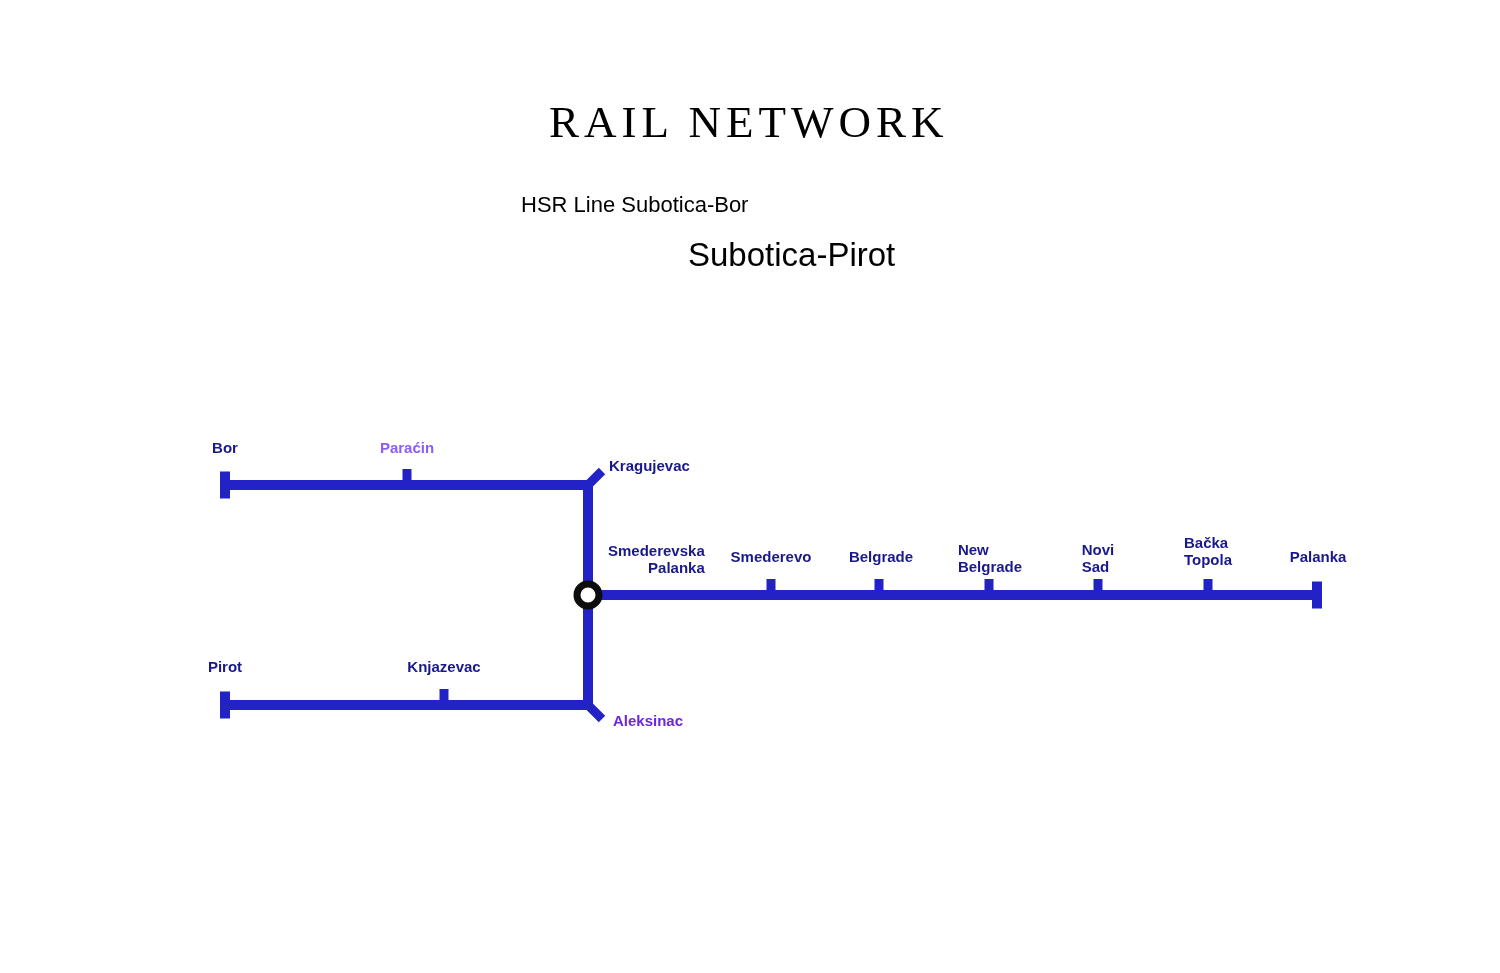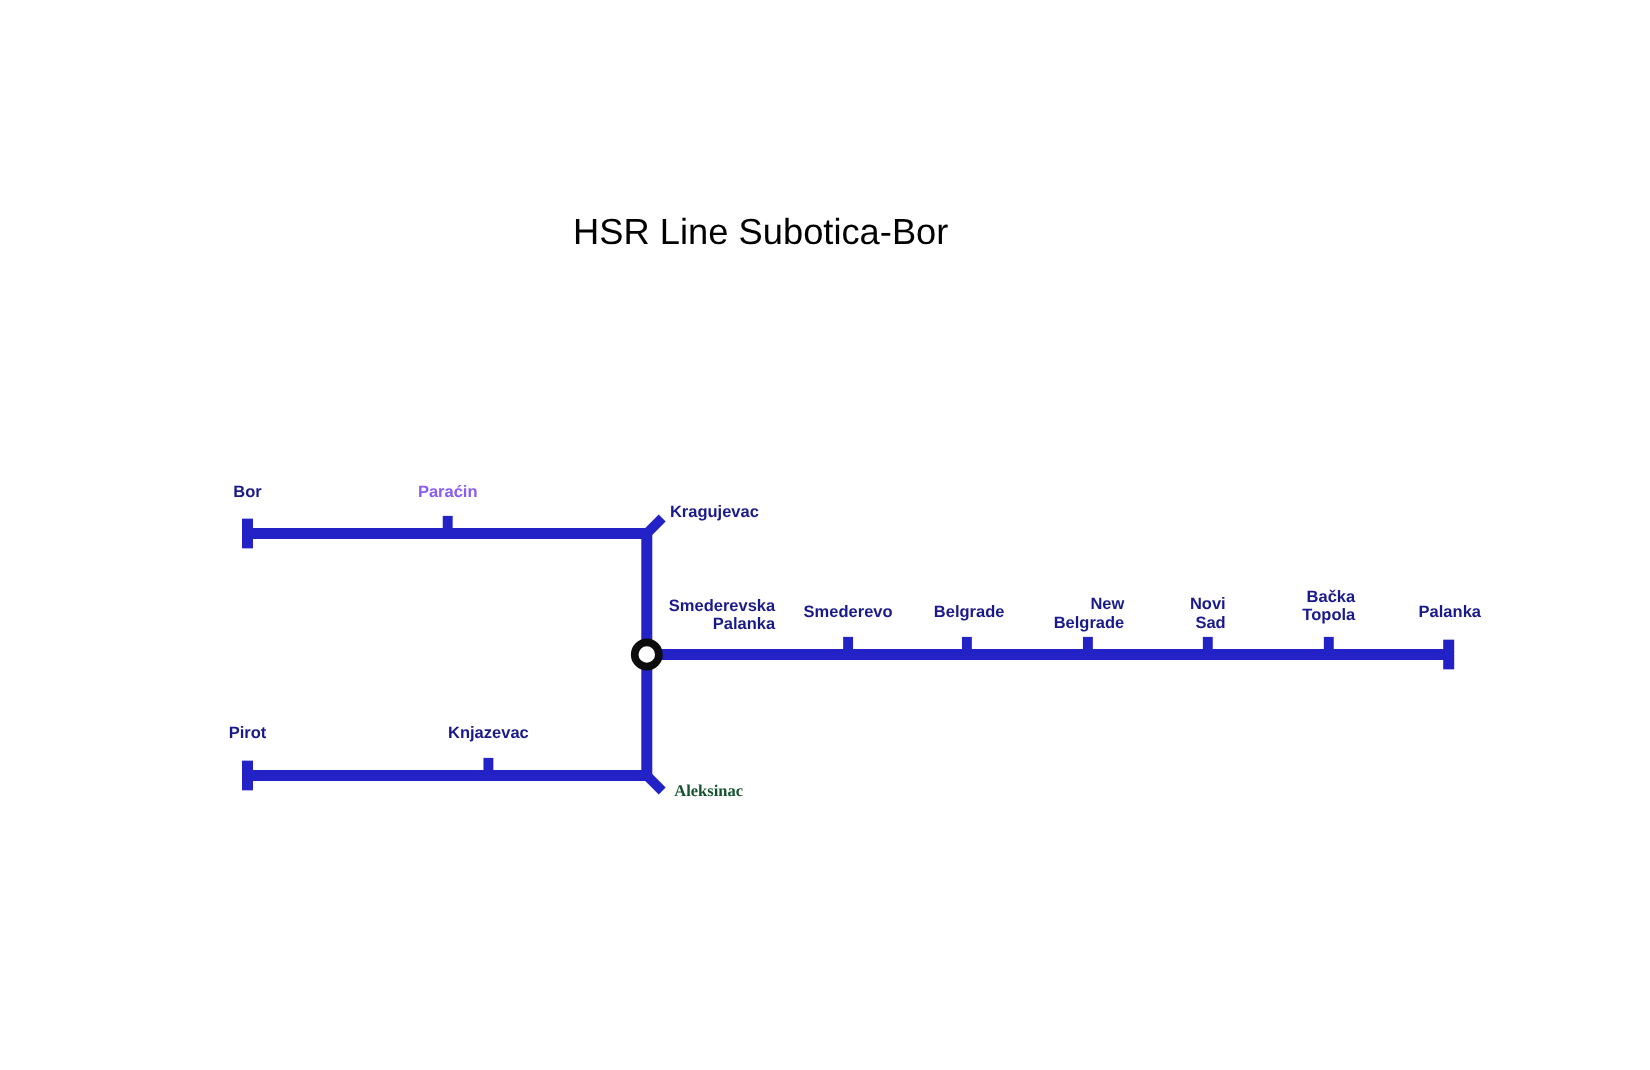--- a/index.html
+++ b/index.html
@@ -7,39 +7,41 @@
     position:relative;width:1500px;height:973px;background:#ffffff;overflow:hidden;
     font-family:"Liberation Sans",sans-serif;
   }
   .map-title{
     position:absolute;left:549px;top:96px;
     font-family:"Liberation Serif","DejaVu Serif",serif;
     font-size:45px;letter-spacing:5px;color:#000000;white-space:nowrap;
   }
   .subtitle-line-1{
     position:absolute;left:521px;top:192px;
-    font-size:33px;color:#000000;white-space:nowrap;
+    font-size:22px;color:#000000;white-space:nowrap;
   }
   .subtitle-line-2{
     position:absolute;left:688px;top:236px;
     font-size:33px;color:#000000;white-space:nowrap;
   }
   #rail-svg{position:absolute;left:0;top:0;width:1500px;height:973px;}
   #label-layer{position:absolute;left:0;top:0;width:1500px;height:973px;pointer-events:none;}
   .station-label{
     position:absolute;font-size:15px;font-weight:700;line-height:17px;
     color:#19198c;white-space:nowrap;text-align:right;
   }
-  .station-label.centered{transform:translateX(-50%);text-align:right;}
+  .station-label.centered{transform:translateX(-50%);text-align:left;}
 </style>
 </head>
 <body>
 
 <div class="canvas">
+  <div class="map-title">RAIL NETWORK</div>
   <div class="subtitle-line-1">HSR Line Subotica-Bor</div>
+  <div class="subtitle-line-2">Subotica-Pirot</div>
 
   <svg id="rail-svg" viewBox="0 0 1500 973" xmlns="http://www.w3.org/2000/svg">
       <polyline points="225,485 588,485 588,705 225,705" fill="none" stroke="#2322c7" stroke-width="10" stroke-linejoin="miter"></polyline>
       <polyline points="588,595 1317,595" fill="none" stroke="#2322c7" stroke-width="10" stroke-linejoin="miter"></polyline>
       <rect x="220" y="471.5" width="10" height="27" fill="#2322c7"></rect>
       <rect x="402.5" y="469" width="9" height="16" fill="#2322c7"></rect>
       <line x1="588" y1="485" x2="602" y2="471" stroke="#2322c7" stroke-width="9"></line>
       <circle cx="588" cy="595" r="11" fill="#ffffff" stroke="#0d0d0d" stroke-width="7"></circle>
       <rect x="766.5" y="579" width="9" height="16" fill="#2322c7"></rect>
       <rect x="874.5" y="579" width="9" height="16" fill="#2322c7"></rect>
@@ -86,17 +88,17 @@
       </div>
       <div class="station-label centered" style="left: 1318px; top: 548px; color: rgb(25, 25, 140);">
         <div>Palanka</div>
       </div>
       <div class="station-label centered" style="left: 225px; top: 658px; color: rgb(25, 25, 140);">
         <div>Pirot</div>
       </div>
       <div class="station-label centered" style="left: 444px; top: 658px; color: rgb(25, 25, 140);">
         <div>Knjazevac</div>
       </div>
-      <div class="station-label" style="left: 613px; top: 712px; color: #14532d; font-family: Liberation Serif, serif;">
+      <div class="station-label" style="left: 613px; top: 712px; color: #6d28d9;">
         <div>Aleksinac</div>
       </div>
     </div>
 </div>
 
 </body></html>

